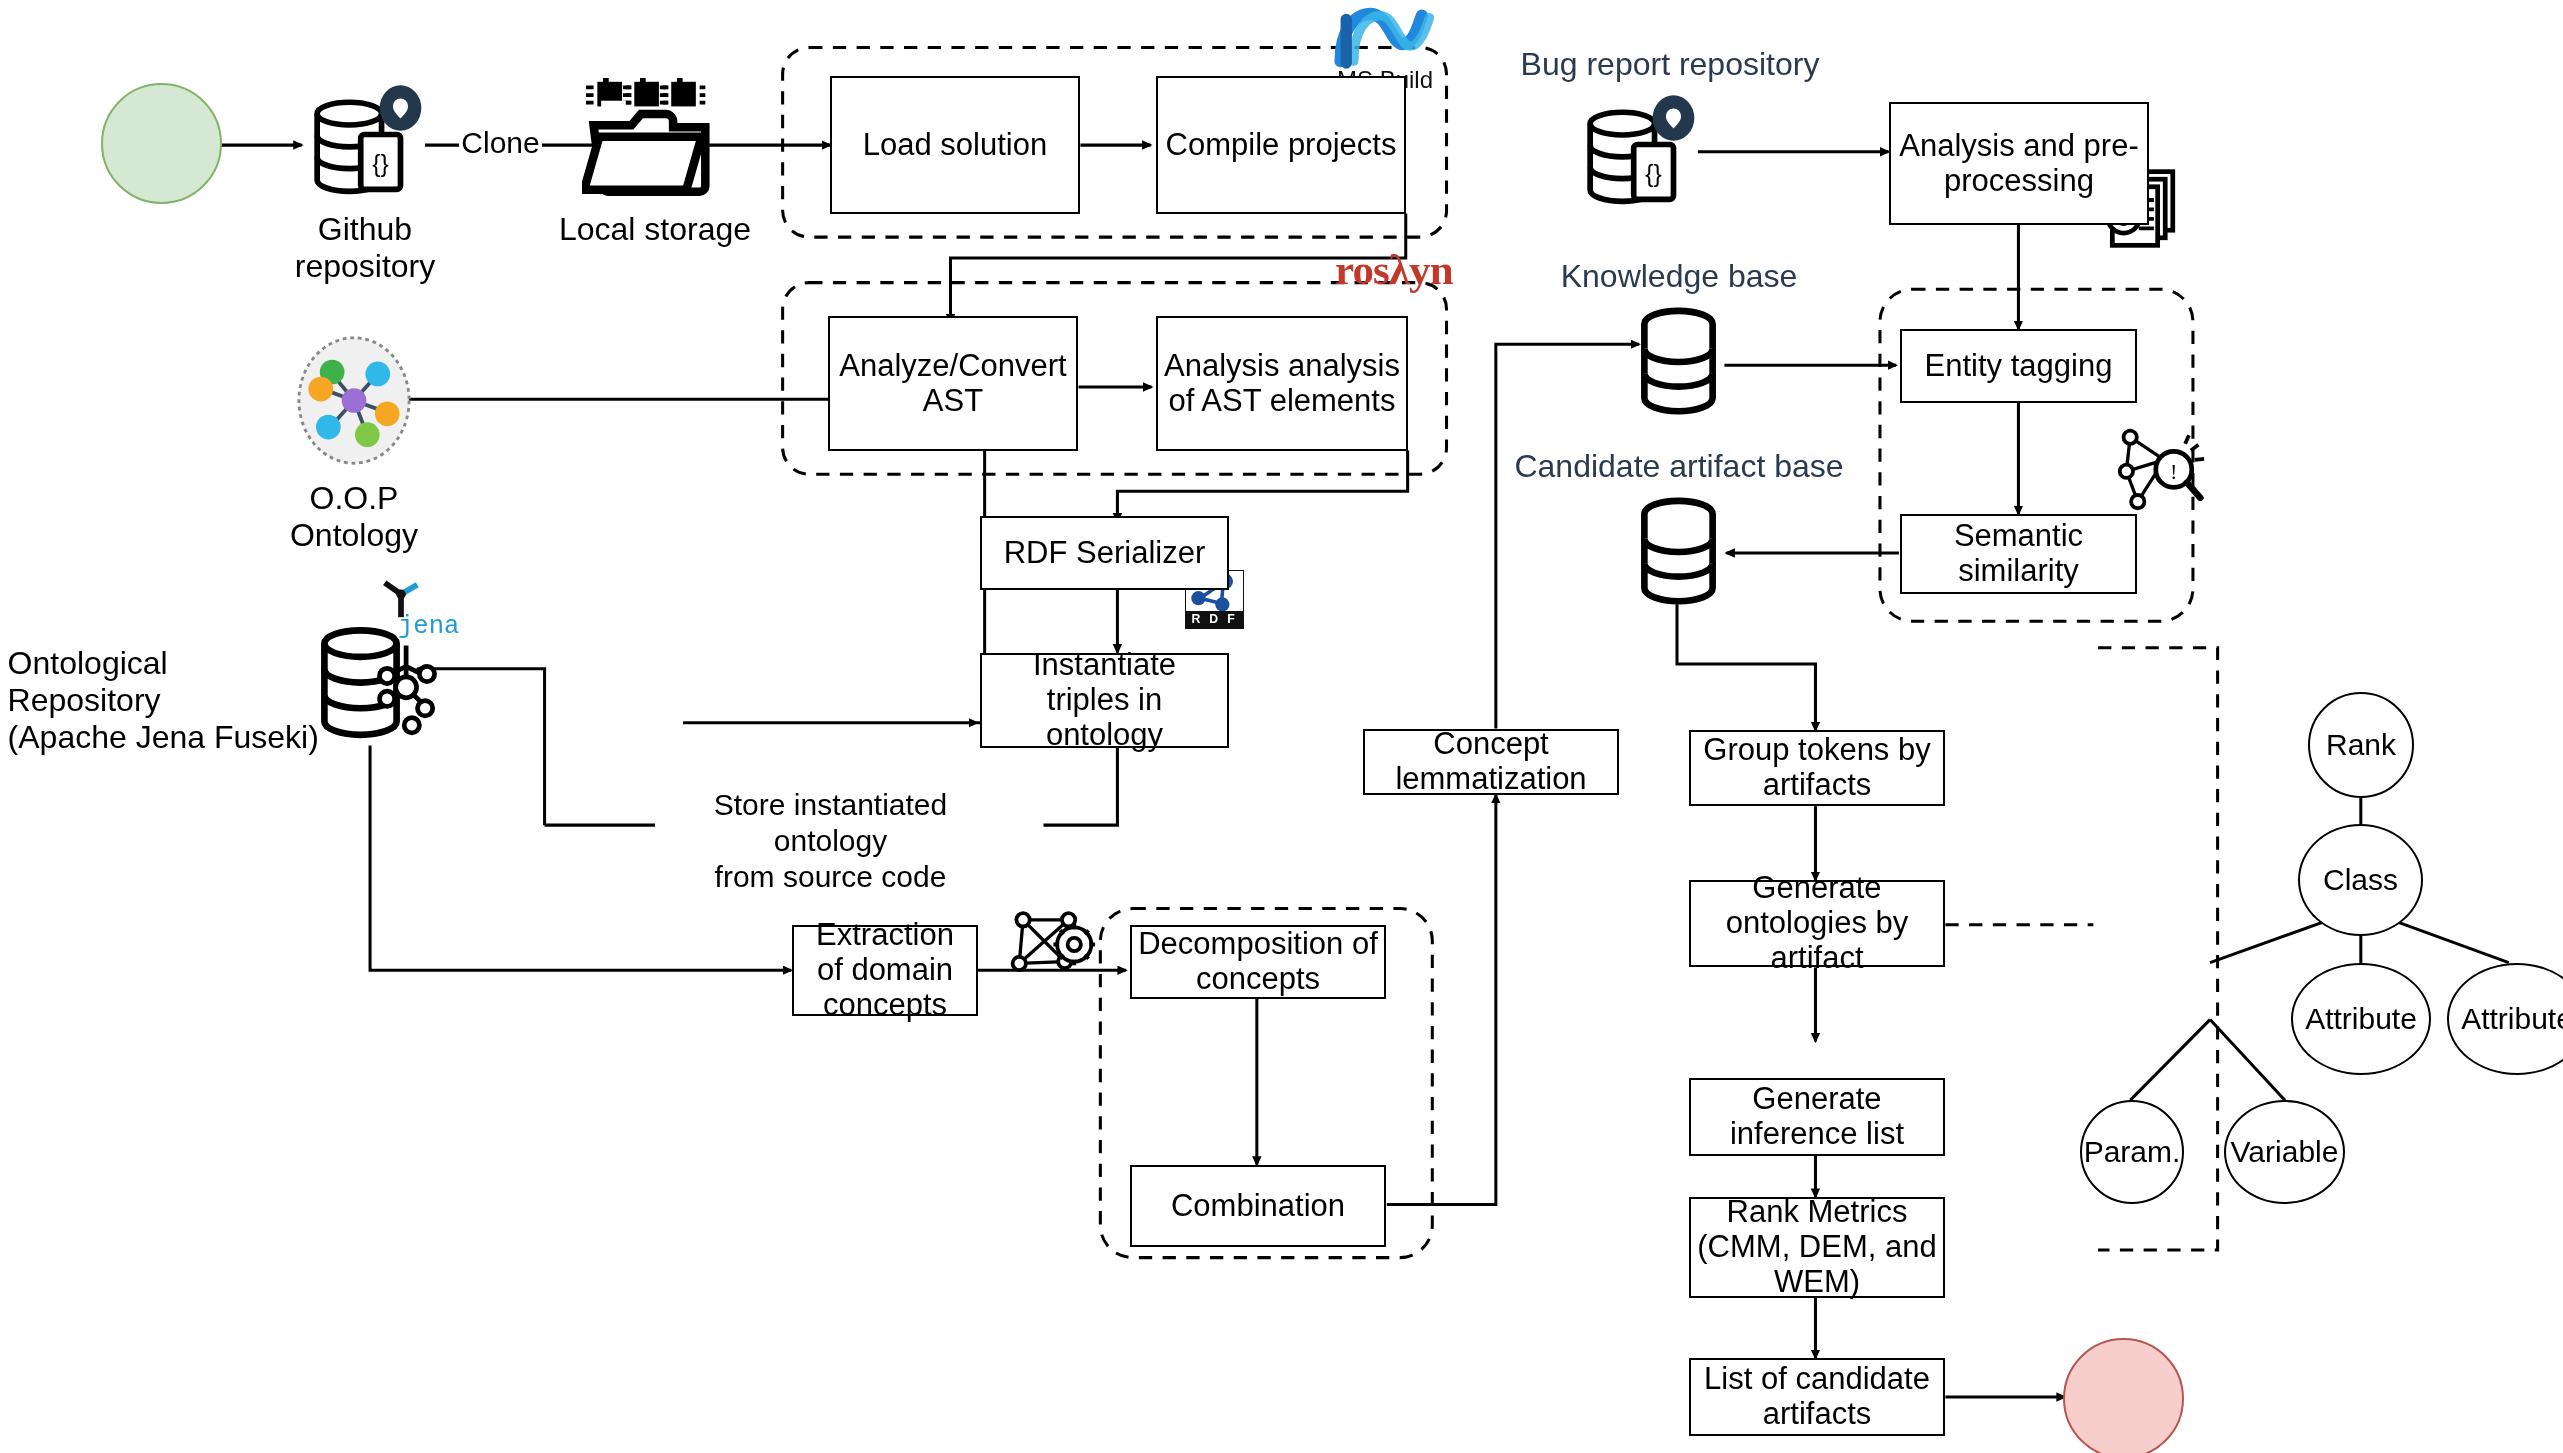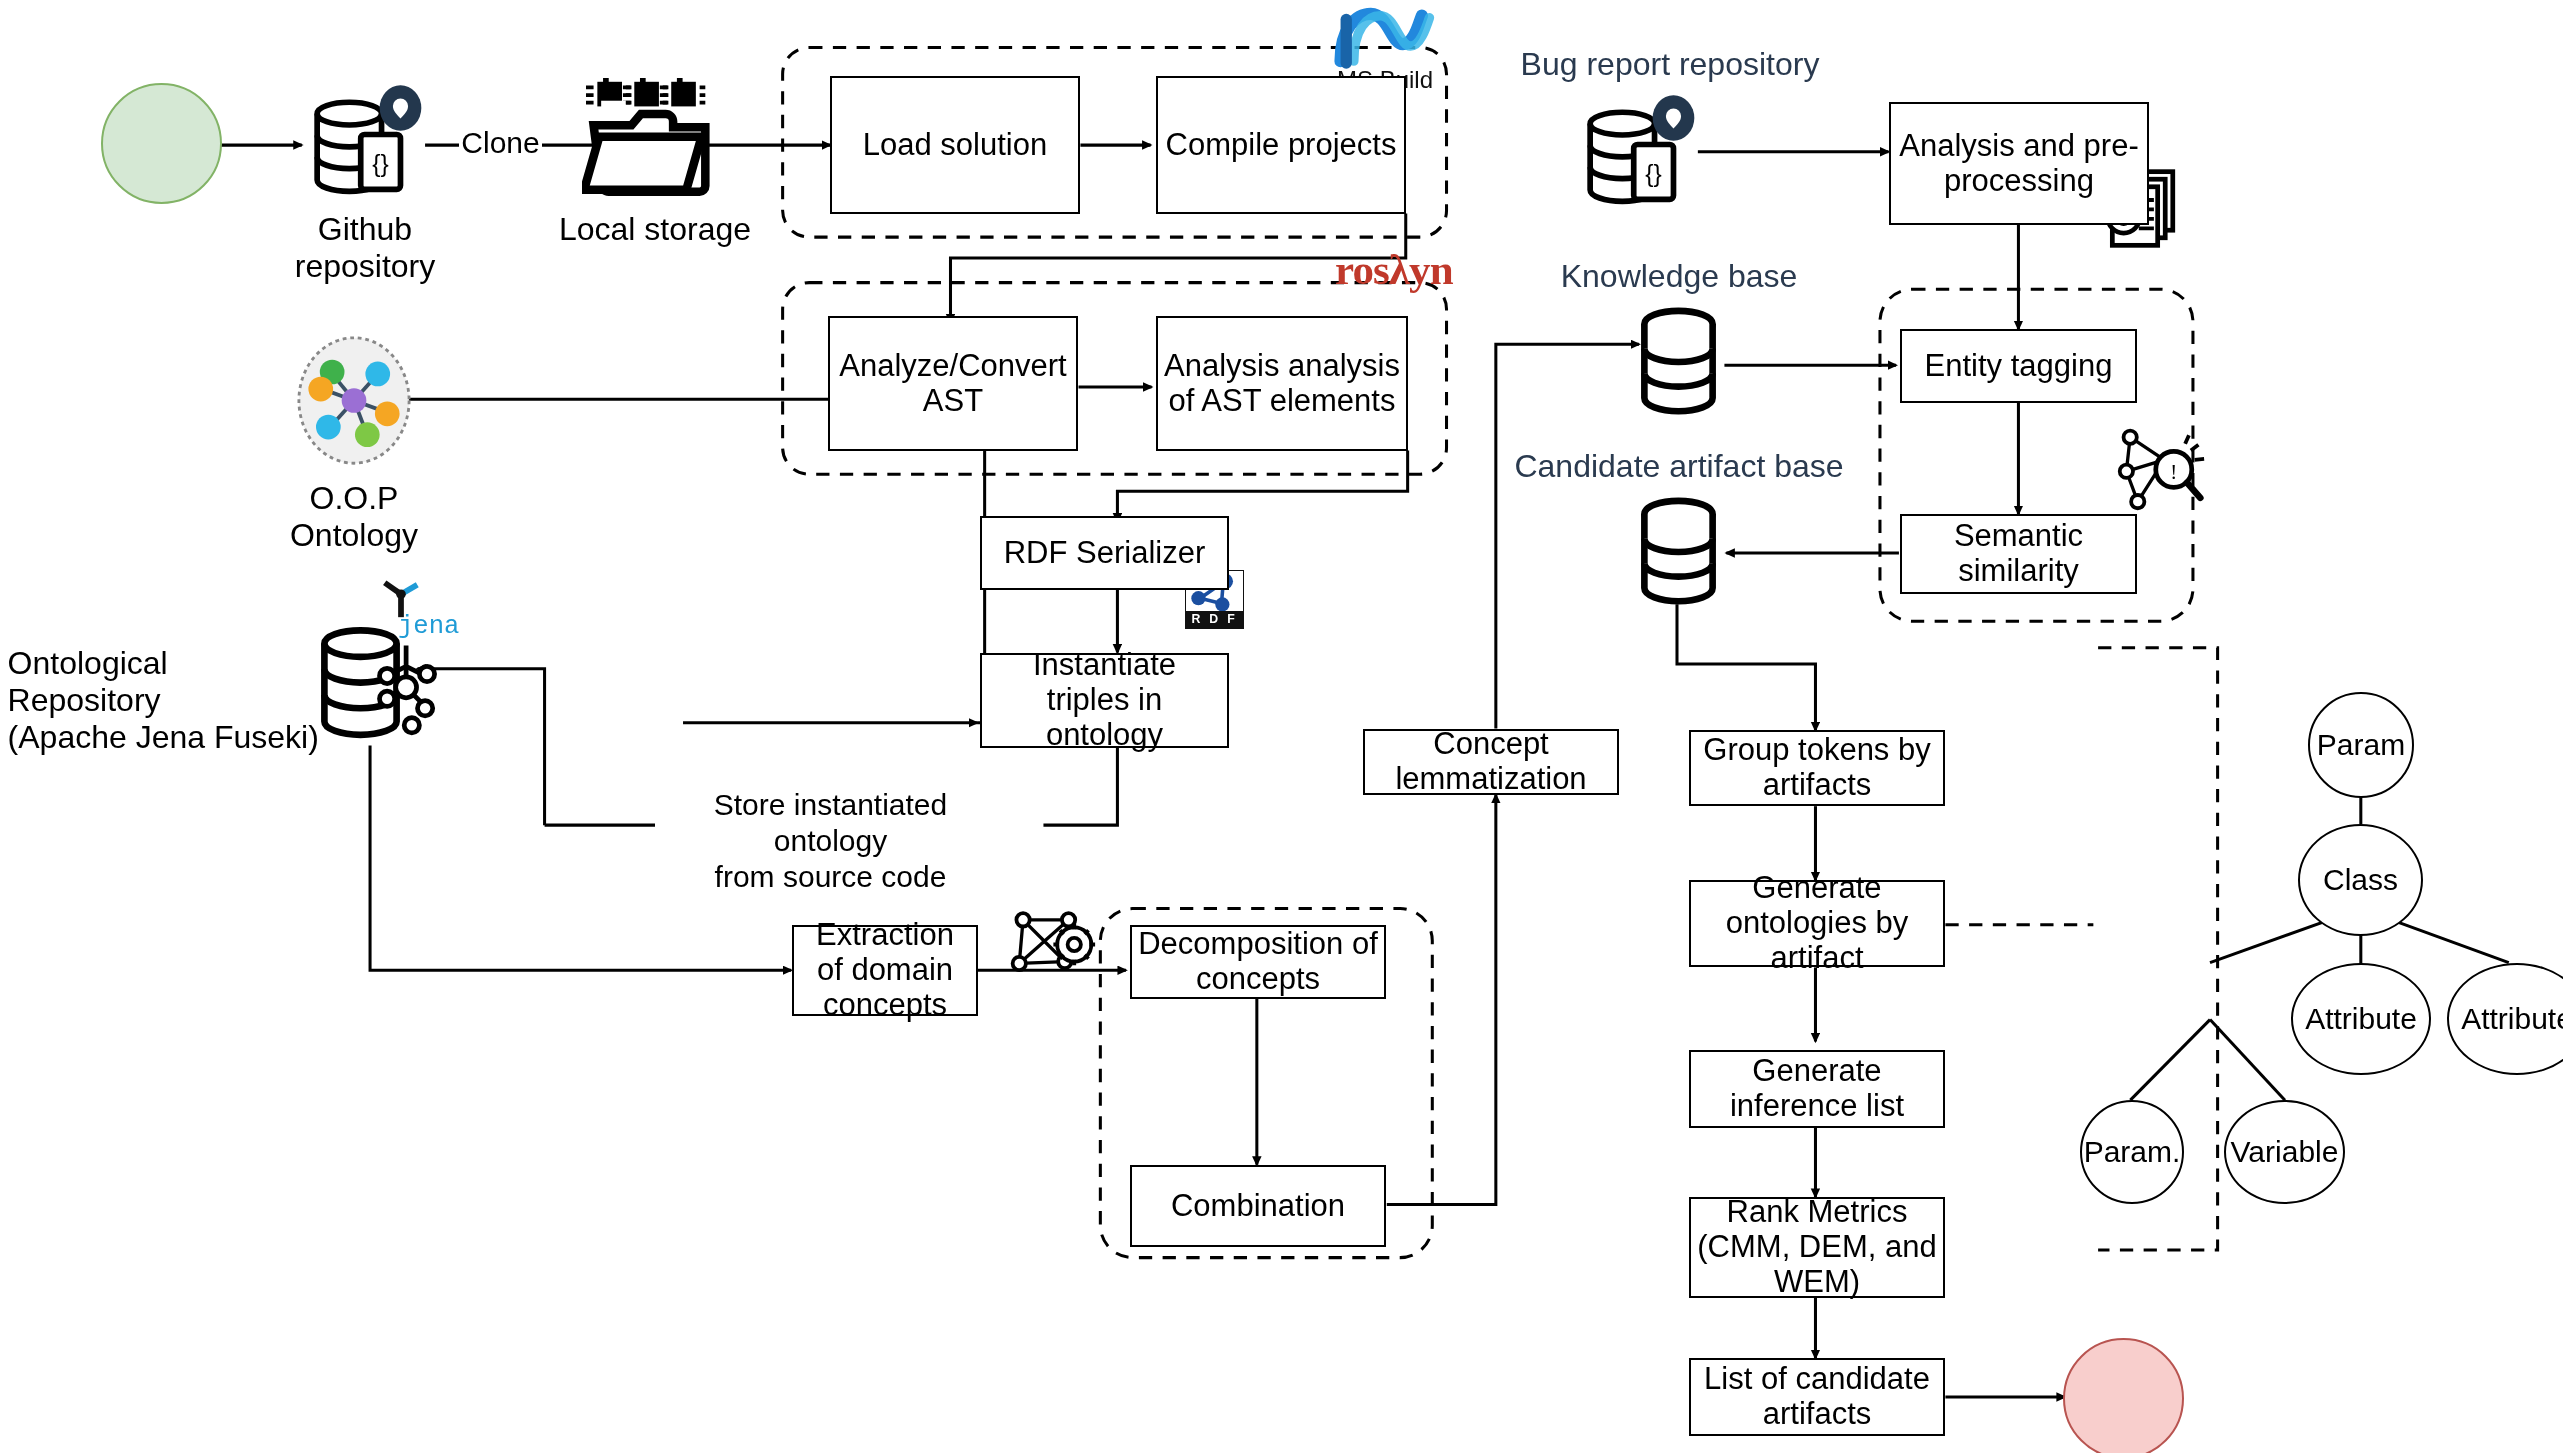--- a/index.html
+++ b/index.html
@@ -353,25 +353,25 @@
   <div class="node" style="left:1130px;top:1165px;width:256px;height:82px;">Combination</div>
 
   <div class="node" style="left:1363px;top:729px;width:256px;height:66px;">Concept lemmatization</div>
 
   <div class="node" style="left:1889px;top:102px;width:260px;height:123px;">Analysis and pre-processing</div>
   <div class="node" style="left:1900px;top:329px;width:237px;height:74px;">Entity tagging</div>
   <div class="node" style="left:1900px;top:514px;width:237px;height:80px;">Semantic similarity</div>
 
   <div class="node" style="left:1689px;top:730px;width:256px;height:76px;">Group tokens by artifacts</div>
   <div class="node" style="left:1689px;top:880px;width:256px;height:87px;">Generate ontologies by artifact</div>
-  <div class="node" style="left:1689px;top:1050px;width:256px;height:78px;">Generate inference list</div>
+  <div class="node" style="left:1689px;top:1078px;width:256px;height:78px;">Generate inference list</div>
   <div class="node" style="left:1689px;top:1197px;width:256px;height:101px;">Rank Metrics (CMM, DEM, and WEM)</div>
   <div class="node" style="left:1689px;top:1358px;width:256px;height:78px;">List of candidate artifacts</div>
 
-  <div class="treenode" style="left:2308px;top:692px;width:106px;height:106px;">Param</div>
+  <div class="treenode" style="left:2308px;top:692px;width:106px;height:106px;">Rank</div>
   <div class="treenode" style="left:2298px;top:824px;width:125px;height:112px;">Class</div>
   <div class="treenode" style="left:2291px;top:963px;width:140px;height:112px;">Attribute</div>
   <div class="treenode" style="left:2447px;top:963px;width:140px;height:112px;">Attribute</div>
   <div class="treenode" style="left:2080px;top:1100px;width:104px;height:104px;">Param.</div>
   <div class="treenode" style="left:2224px;top:1100px;width:121px;height:104px;">Variable</div>
 
 </div>
 
 
 </body></html>

